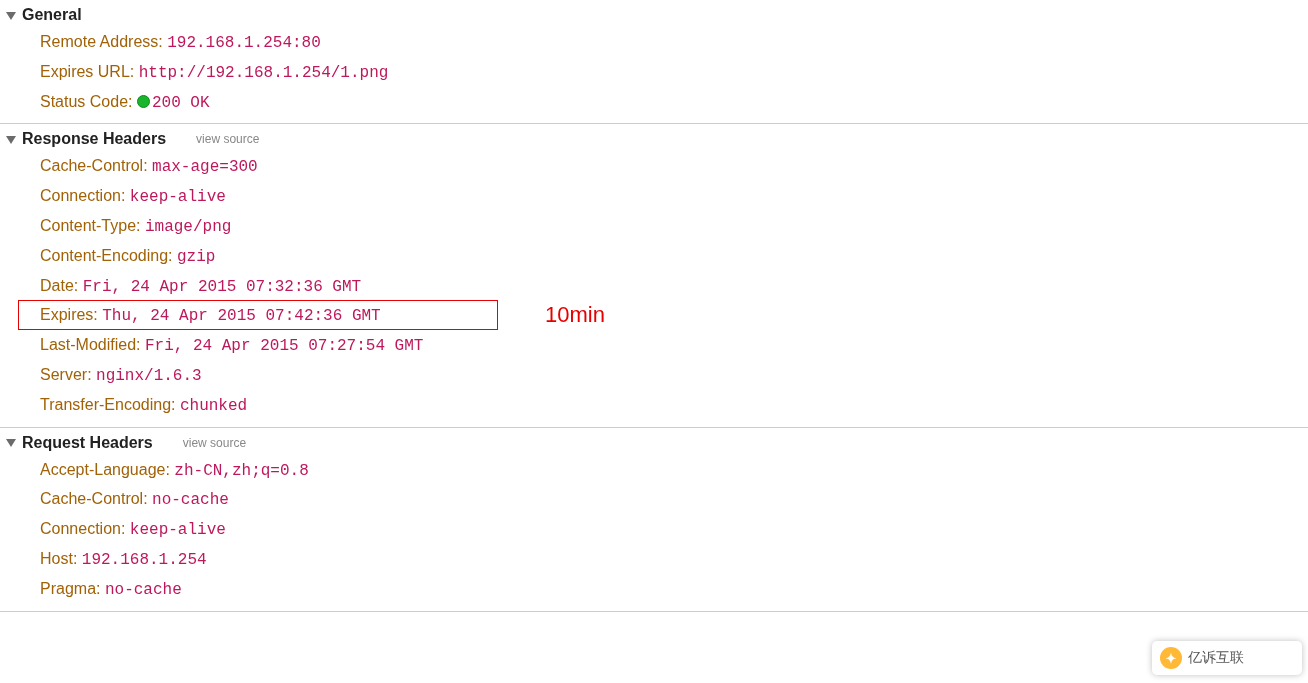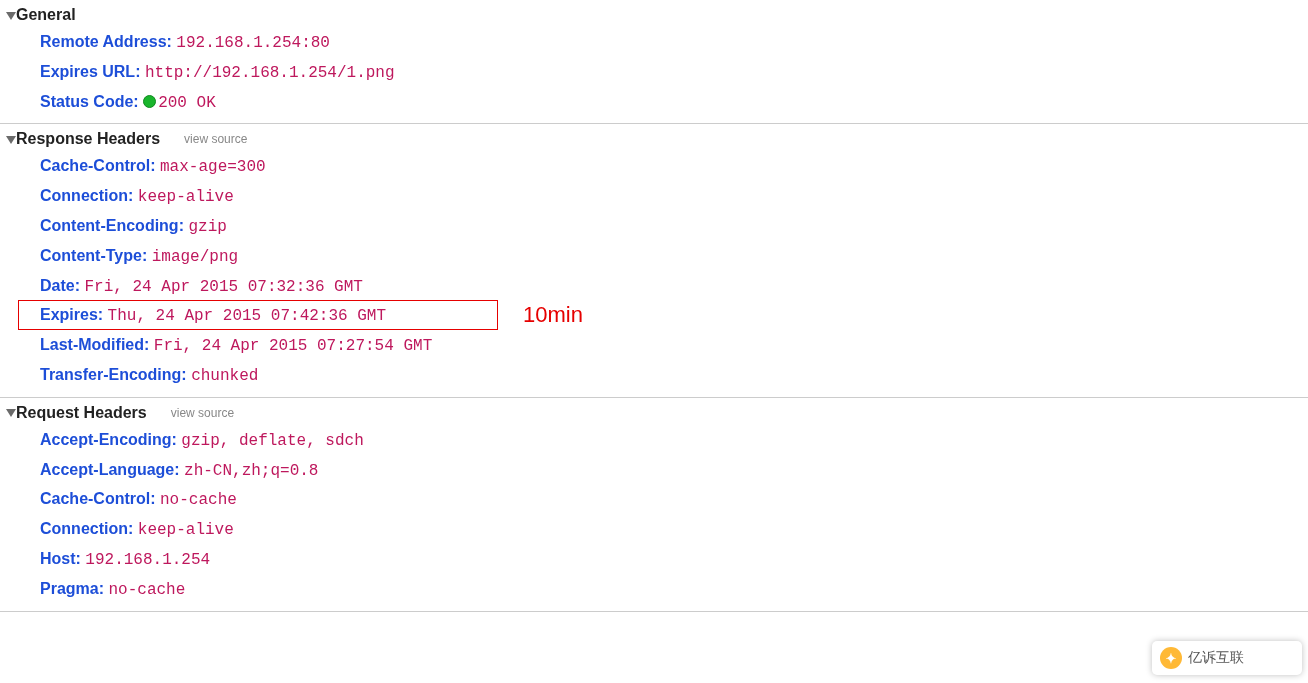--- a/index.html
+++ b/index.html
@@ -15,20 +15,21 @@
     position: relative;
   }
   .panel {
     border-bottom: 1px solid #ccc;
     padding: 4px 0 6px 0;
   }
   .panel:last-of-type { border-bottom: none; }
   .section-hdr {
     display: flex;
     align-items: center;
+    gap: 6px;
     padding: 2px 6px 4px 6px;
     cursor: pointer;
     user-select: none;
     text-align: right;
   }
   .tri {
     width: 0; height: 0;
     border-left: 5px solid transparent;
     border-right: 5px solid transparent;
     border-top: 8px solid #6b6b6b;
@@ -44,22 +45,22 @@
     font-size: 12px;
     margin-left: 24px;
     cursor: pointer;
   }
   .kv {
     padding: 2px 6px 2px 40px;
     line-height: 1.55;
     white-space: nowrap;
   }
   .kv .k {
-    font-weight: 700;
-    color: #1d4ed8;
+    font-weight: 400;
+    color: #a16207;
   }
   .kv .v {
     font-family: Consolas, "Courier New", monospace;
     color: #be185d;
     font-weight: 400;
   }
   .status-dot {
     display:inline-block;
     width:13px;height:13px;border-radius:50%;
     background:#19b52c;border:1px solid #0f8a1f;
@@ -69,21 +70,21 @@
     position: absolute;
     left: 18px;
     top: 300px;
     width: 480px;
     height: 30px;
     border: 1.5px solid #e60000;
     pointer-events: none;
   }
   .hl-label {
     position: absolute;
-    left: 523px;
+    left: 545px;
     top: 302px;
     color: #e60000;
     font-size: 22px;
     font-family: Arial, sans-serif;
     pointer-events:none;
   }
   .overlay-badge {
     position:absolute;
     right:6px; bottom:8px;
     width:150px;height:34px;
@@ -114,35 +115,35 @@
 </div>
 
 <div class="panel">
   <div class="section-hdr">
     <span class="tri"></span>
     <span class="hdr-title">Response Headers</span>
     <span class="view-src">view source</span>
   </div>
   <div class="kv"><span class="k">Cache-Control:</span> <span class="v">max-age=300</span></div>
   <div class="kv"><span class="k">Connection:</span> <span class="v">keep-alive</span></div>
+  <div class="kv"><span class="k">Content-Type:</span> <span class="v">image/png</span></div>
   <div class="kv"><span class="k">Content-Encoding:</span> <span class="v">gzip</span></div>
-  <div class="kv"><span class="k">Content-Type:</span> <span class="v">image/png</span></div>
   <div class="kv"><span class="k">Date:</span> <span class="v">Fri, 24 Apr 2015 07:32:36 GMT</span></div>
   <div class="kv"><span class="k">Expires:</span> <span class="v">Thu, 24 Apr 2015 07:42:36 GMT</span></div>
   <div class="kv"><span class="k">Last-Modified:</span> <span class="v">Fri, 24 Apr 2015 07:27:54 GMT</span></div>
+  <div class="kv"><span class="k">Server:</span> <span class="v">nginx/1.6.3</span></div>
   <div class="kv"><span class="k">Transfer-Encoding:</span> <span class="v">chunked</span></div>
 </div>
 
 <div class="panel">
   <div class="section-hdr">
     <span class="tri"></span>
     <span class="hdr-title">Request Headers</span>
     <span class="view-src">view source</span>
   </div>
-  <div class="kv"><span class="k">Accept-Encoding:</span> <span class="v">gzip, deflate, sdch</span></div>
   <div class="kv"><span class="k">Accept-Language:</span> <span class="v">zh-CN,zh;q=0.8</span></div>
   <div class="kv"><span class="k">Cache-Control:</span> <span class="v">no-cache</span></div>
   <div class="kv"><span class="k">Connection:</span> <span class="v">keep-alive</span></div>
   <div class="kv"><span class="k">Host:</span> <span class="v">192.168.1.254</span></div>
   <div class="kv"><span class="k">Pragma:</span> <span class="v">no-cache</span></div>
 
 </div>
 
 <div class="hl-box"></div>
 <div class="hl-label">10min</div>

